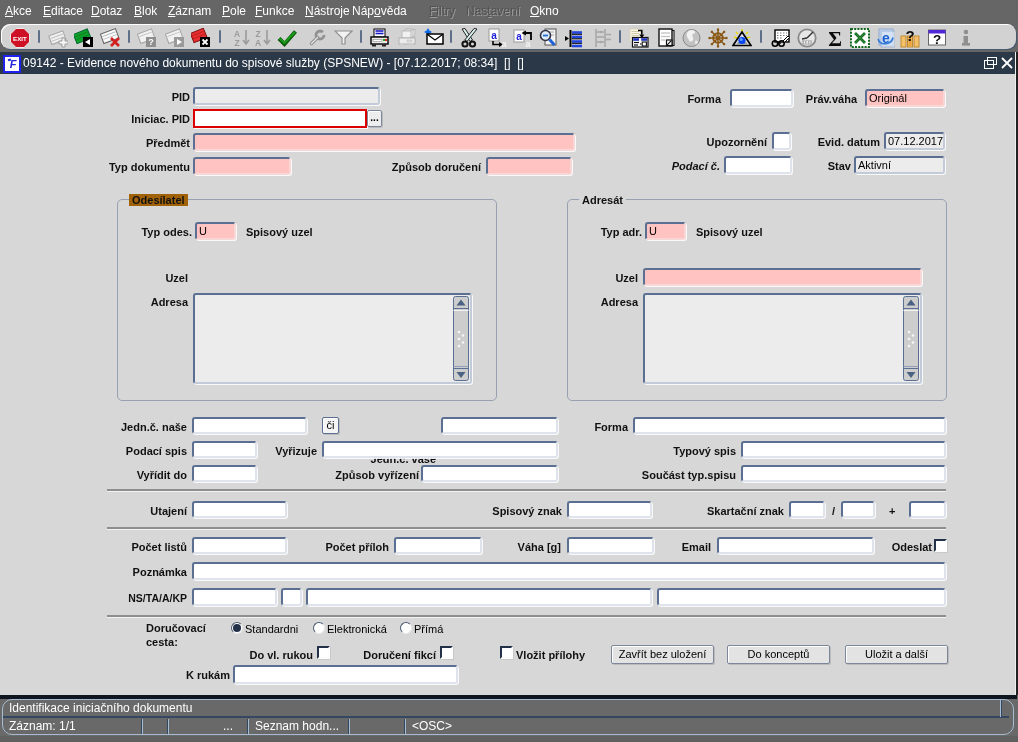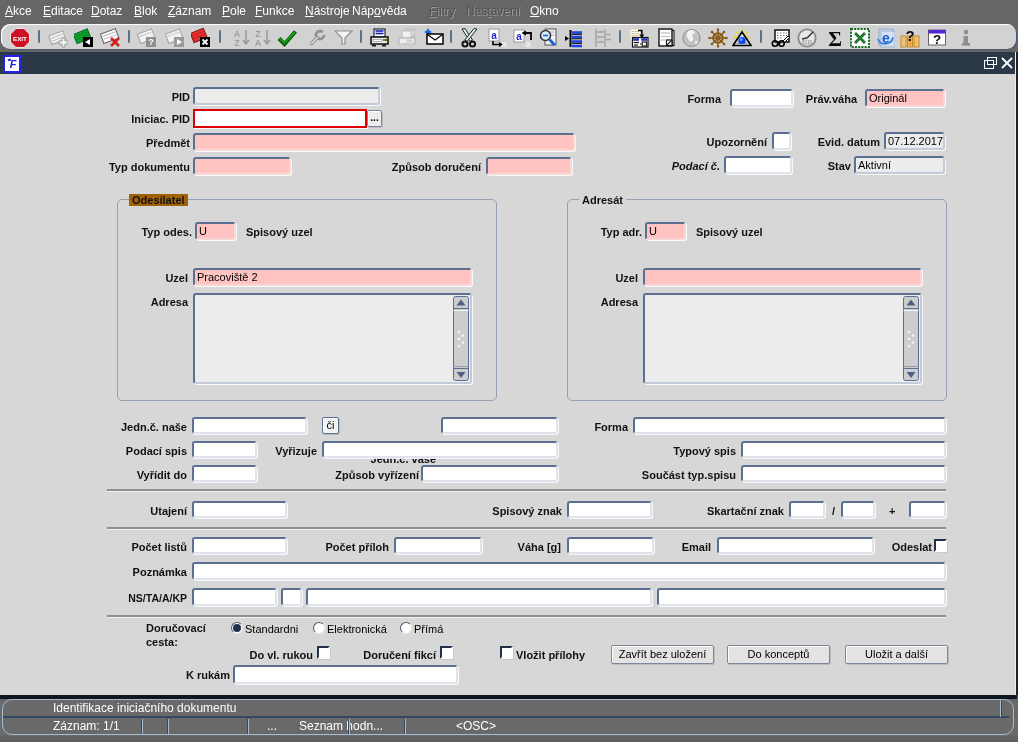--- a/index.html
+++ b/index.html
@@ -41,21 +41,21 @@
 
 .rad{position:absolute;width:12px;height:12px;background:#fff;border:1px solid #4a5a70;border-right-color:#e9e9e9;border-bottom-color:#e9e9e9;border-radius:50%;box-sizing:border-box;}
 .rad.sel::after{content:"";position:absolute;left:1px;top:1px;width:8px;height:8px;background:#22304a;border-radius:50%;}
 .rlb{position:absolute;font-size:11px;color:#000;white-space:nowrap;}
 
 #consolebg{left:0;top:695px;width:1018px;height:47px;background:#696969;}
 #console{left:2px;top:699px;width:1012px;height:36px;background:#696969;border:1px solid #a5bcd2;border-radius:10px;box-sizing:border-box;color:#fff;font-size:12px;}
 #canvasline{left:0;top:695px;width:1017px;height:4px;background:#10161f;}
 #bottomstrip{left:0;top:736px;width:1018px;height:6px;background:#606060;}
 .csep{position:absolute;top:19px;width:2px;height:15px;background:linear-gradient(90deg,#344760 50%,#a5bcd2 50%);}
-.ctext{position:absolute;color:#fff;font-size:12px;white-space:nowrap;margin-left:44px;}
+.ctext{position:absolute;color:#fff;font-size:12px;white-space:nowrap;}
 
 .ta{position:absolute;background:#ececec;border:2px solid;border-color:#5b6f92 #c3cbd8 #c3cbd8 #5b6f92;border-radius:3px;box-shadow:1px 1px 0 rgba(255,255,255,.85);box-sizing:border-box;}
 </style>
 </head>
 <body>
 <div id="page">
   <div class="ab" id="menubar">
     <span class="mi" style="left:5px"><u>A</u>kce</span>
     <span class="mi" style="left:43px"><u>E</u>ditace</span>
     <span class="mi" style="left:91px"><u>D</u>otaz</span>
@@ -357,20 +357,21 @@
         <path d="M7.5 8 h4.5 v7 h-4.5 z" fill="#8f8f8f"></path>
         <rect x="6" y="15" width="8" height="2.6" fill="#8f8f8f"></rect>
       </svg>
   </div>
   <div class="ab" id="titlebar">
     <svg style="position:absolute;left:3px;top:3px" width="18" height="18" viewBox="0 0 18 18">
         <rect x="1" y="1" width="16" height="16" fill="#fff" stroke="#2222ee" stroke-width="2"></rect>
         <text x="10" y="13" text-anchor="middle" font-size="11" font-weight="bold" font-style="italic" fill="#2222dd" font-family="Liberation Sans">F</text>
         <rect x="5" y="4" width="3" height="2" fill="#2222dd" transform="rotate(-15 6 5)"></rect>
       </svg>
+    <span style="position:absolute;left:23px;top:4px;">09142 - Evidence nového dokumentu do spisové služby (SPSNEW) - [07.12.2017; 08:34] &nbsp;[] &nbsp;[]</span>
     <svg style="position:absolute;left:984px;top:5px" width="13" height="12" viewBox="0 0 13 12">
         <rect x="3.5" y="0.5" width="9" height="7" fill="none" stroke="#fff"></rect>
         <rect x="0.5" y="3.5" width="9" height="8" fill="none" stroke="#fff"></rect>
       </svg>
     <svg style="position:absolute;left:1001px;top:5px" width="12" height="12" viewBox="0 0 12 12">
         <path d="M1 1 L11 11 M11 1 L1 11" stroke="#fff" stroke-width="1.8"></path>
       </svg>
   </div>
   <div class="ab" id="whiteedge"></div>
   <div class="ab" id="rightedge"></div>
@@ -399,21 +400,20 @@
   <div class="f" style="left:724px;top:156px;width:68px;height:18px;"></div>
   <div class="lb lbr" style="left:751px;top:160px;width:100px;">Stav</div>
   <div class="f gray" style="left:854px;top:156px;width:91px;height:18px;">Aktivní</div>
 
   <div class="grp" style="left:117px;top:199px;width:378px;height:200px;"></div>
   <div class="lb" style="left:129px;top:194px;background:#a16207;padding:0 3px;">Odesílatel</div>
   <div class="lb lbr" style="left:92px;top:226px;width:100px;">Typ odes.</div>
   <div class="f pink" style="left:195px;top:222px;width:41px;height:18px;">U</div>
   <div class="lb" style="left:246px;top:226px;">Spisový uzel</div>
   <div class="lb lbr" style="left:88px;top:272px;width:100px;">Uzel</div>
-  <div class="f pink" style="left:193px;top:268px;width:279px;height:18px;">Pracoviště 2</div>
   <div class="lb lbr" style="left:88px;top:296px;width:100px;">Adresa</div>
   <div class="ta" style="left:193px;top:293px;width:279px;height:91px;">
     <svg style="position:absolute;right:1px;top:1px" width="16" height="85" viewBox="0 0 16 85">
         <rect x="0.5" y="0.5" width="15" height="84" rx="2" fill="#cdcdcd" stroke="#5b6f92"></rect>
         <line x1="0.5" y1="12.5" x2="15.5" y2="12.5" stroke="#5b6f92"></line>
         <line x1="0.5" y1="72.5" x2="15.5" y2="72.5" stroke="#5b6f92"></line>
         <line x1="0.5" y1="14.5" x2="15.5" y2="14.5" stroke="#f2f2f2"></line>
         <line x1="0.5" y1="70.5" x2="15.5" y2="70.5" stroke="#8fa0b8"></line>
         <polygon points="8,3.5 3.5,9.5 12.5,9.5" fill="#4a6181"></polygon>
         <polygon points="3.5,76 12.5,76 8,82" fill="#4a6181"></polygon>

